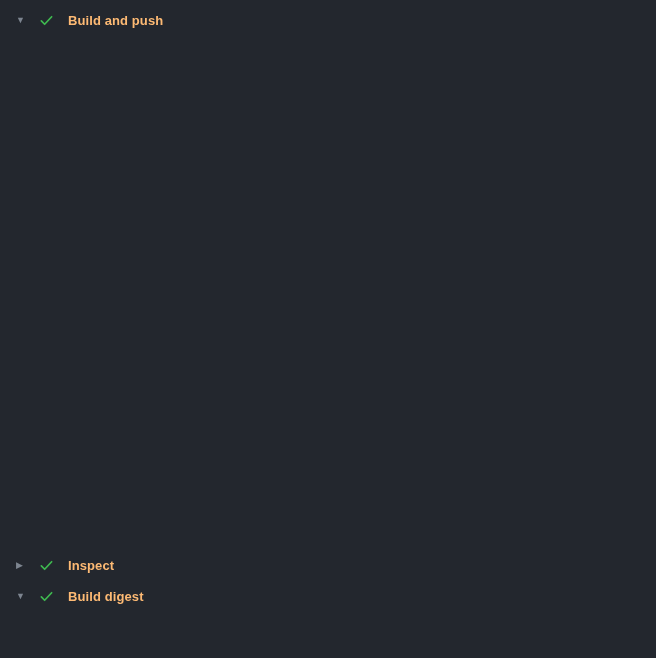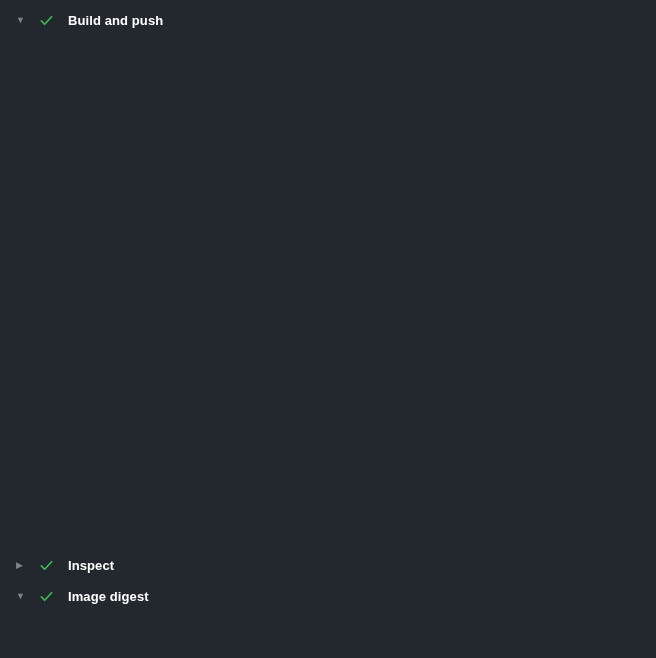--- a/index.html
+++ b/index.html
@@ -23,21 +23,21 @@
     font-size: 9px;
     color: #7d8590;
     flex: 0 0 14px;
     text-align: left;
   }
   .check-icon { width: 15px; height: 15px; margin-left: 9px; flex: 0 0 15px; }
   .section-title {
     margin-left: 14px;
     font-size: 13px;
     font-weight: 700;
-    color: #ffffff;
+    color: #fdba74;
     letter-spacing: 0.1px;
   }
 
   .section-body { margin-top: 9px; margin-bottom: 4px; }
   .sec-inspect { margin-top: 4px; }
   .sec-image-digest { margin-top: 3px; }
   .sec-image-digest .section-body { margin-top: 8px; }
 
   .log-line {
     height: 18px;
@@ -187,21 +187,21 @@
     </div>
 
   </section>
 
   <section class="section sec-image-digest">
     <div class="section-header">
       <span class="chevron">▼</span>
       <svg class="check-icon" viewBox="0 0 16 16">
         <path d="M2.5 8.5 L6 12 L13.5 4" fill="none" stroke="#3fb950" stroke-width="1.8" stroke-linecap="round" stroke-linejoin="round"></path>
       </svg>
-      <span class="section-title">Image digest</span>
+      <span class="section-title">Build digest</span>
     </div>
     <div class="section-body">
   <div class="log-line group">
     
   </div>
 
   <div class="log-line output">
     
   </div>
 </div>

